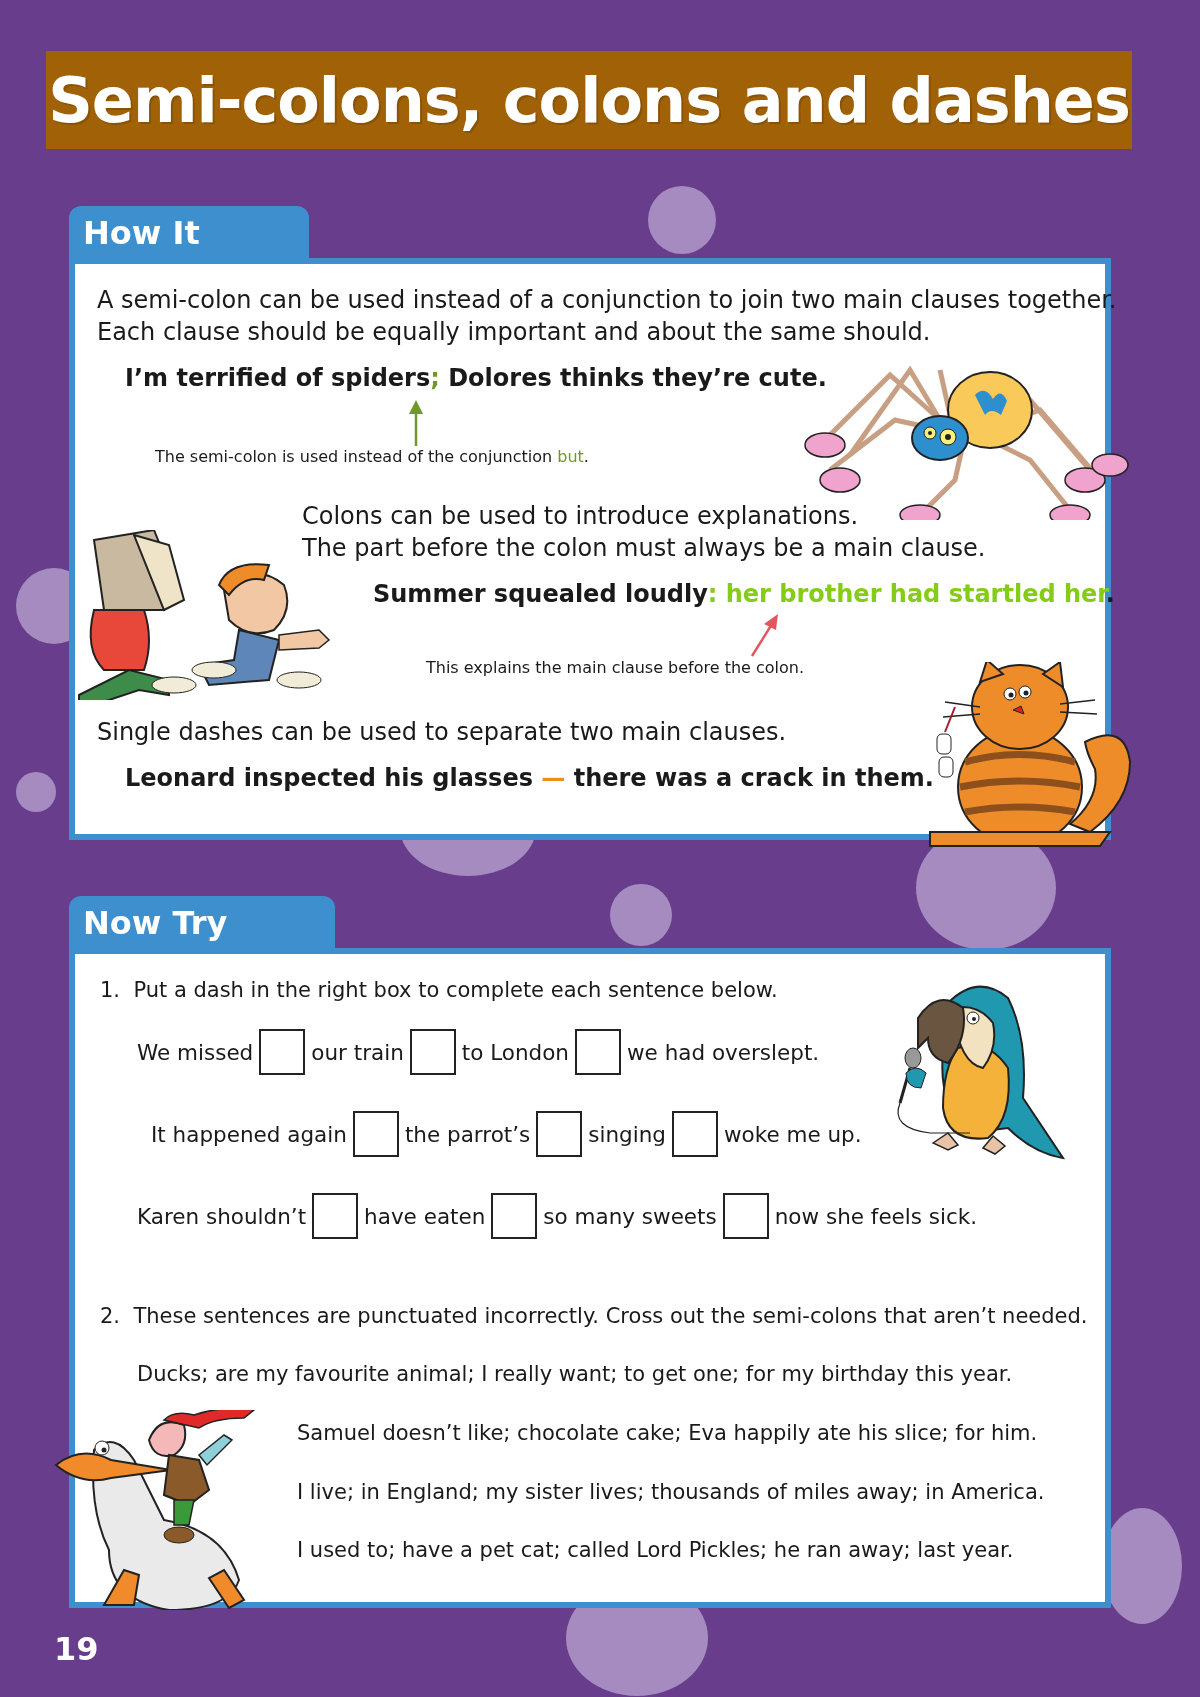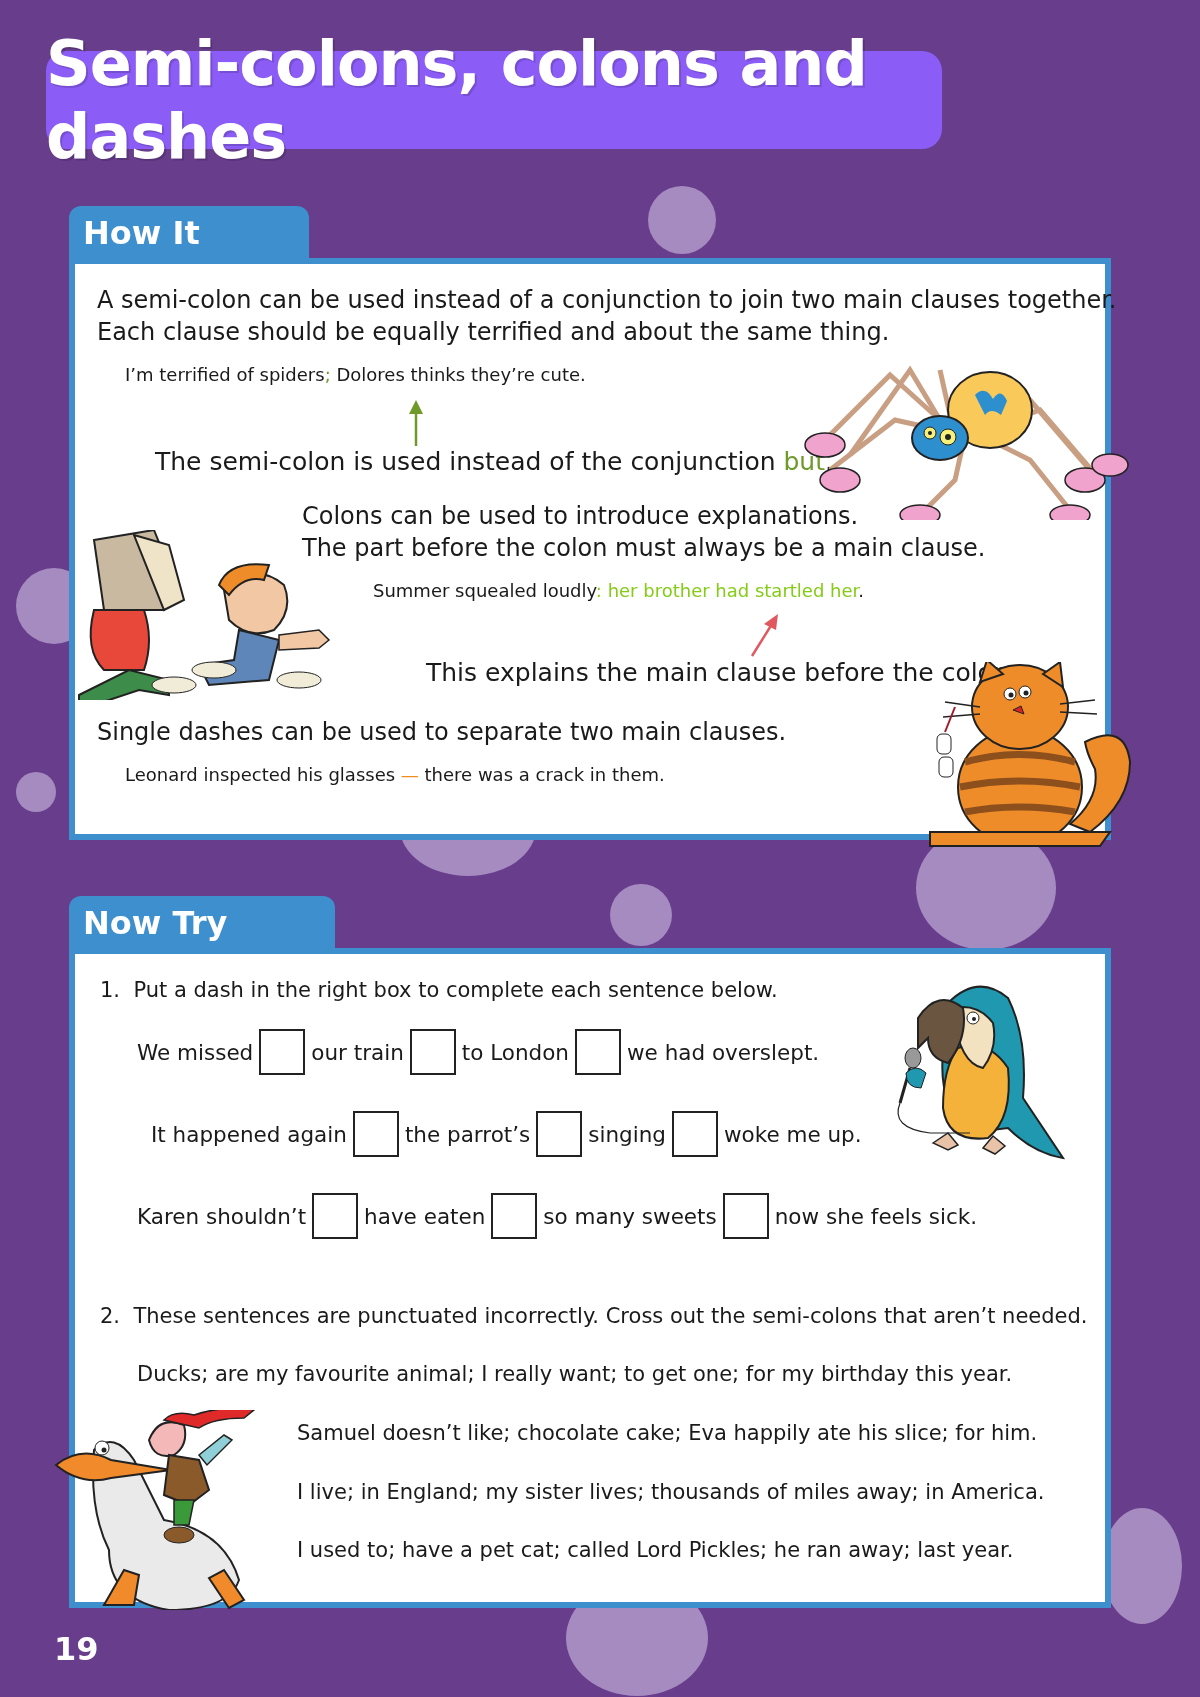--- a/index.html
+++ b/index.html
@@ -7,44 +7,44 @@
   body {
     background: #673d8c;
     position: relative;
     overflow: hidden;
     font-family: "DejaVu Sans", sans-serif;
     color: #1a1a1a;
   }
   .bubble { position: absolute; border-radius: 50%; background: #a68bc0; }
 
   .title-bar {
-    position: absolute; left: 46px; top: 51px; width: 896px; height: 98px;
-    background: #8b5cf6;
-    display: flex; align-items: center; justify-content: center; border-radius: 20px;
+    position: absolute; left: 46px; top: 51px; width: 1086px; height: 98px;
+    background: #a16207;
+    display: flex; align-items: center; justify-content: center;
   }
   .title-bar h1 {
     color: #fff; font-family: "DejaVu Sans", sans-serif; font-weight: bold;
     font-size: 62px; letter-spacing: -1px;
     text-shadow: 2px 2px 0 rgba(0,0,0,0.15);
   }
 
   .tab {
     position: absolute; background: #3d8fce; color: #fff;
     border-radius: 12px 12px 0 0;
     font-family: "DejaVu Sans", sans-serif; font-weight: bold;
     font-size: 32px; padding: 8px 16px 0 14px;
   }
   .panel {
     position: absolute; background: #fff; border: 6px solid #3d8fce;
   }
 
   .t { position: absolute; white-space: nowrap; }
   .body-txt { font-size: 24px; }
-  .ex-txt { font-size: 18px; }
-  .note-txt { font-size: 25px; }
+  .ex-txt { font-size: 24px; font-weight: bold; }
+  .note-txt { font-size: 16px; }
   .q-txt { font-size: 21px; }
   .green { color: #6f9a2a; }
   .red { color: #84cc16; }
   .orange { color: #ef8c1a; }
 
   .arrow { position: absolute; }
 
   .box {
     display: inline-block; width: 46px; height: 46px; border: 2.5px solid #222;
     vertical-align: middle; margin: 0 6px; background: #fff; cursor: pointer;
@@ -73,21 +73,21 @@
 <div class="title-bar">
   <h1>Semi-colons, colons and dashes</h1>
 </div>
 
 <div class="tab" style="left:69px;top:206px;width:240px;height:60px;">
   <span>How It Works</span>
 </div>
 <div class="panel" style="left:69px;top:258px;width:1042px;height:582px;"></div>
 
 <div class="t body-txt" style="left:97px;top:286px;">A semi-colon can be used instead of a conjunction to join two main clauses together.</div>
-<div class="t body-txt" style="left:97px;top:318px;">Each clause should be equally terrified and about the same thing.</div>
+<div class="t body-txt" style="left:97px;top:318px;">Each clause should be equally important and about the same should.</div>
 
 <div class="t ex-txt" style="left:125px;top:364px;">
   <span>I’m terrified of spiders</span><span class="green">;</span><span> Dolores thinks they’re cute.</span>
 </div>
 <svg class="arrow" style="left:408px;top:400px;" width="16" height="48" viewBox="0 0 16 48">
   <line x1="8" y1="46" x2="8" y2="10" stroke="#6f9a2a" stroke-width="2.5"></line>
   <polygon points="8,0 1,14 15,14" fill="#6f9a2a"></polygon>
 </svg>
 <div class="t note-txt" style="left:155px;top:447px;">
   <span>The semi-colon is used instead of the conjunction </span><span class="green">but</span><span>.</span>

